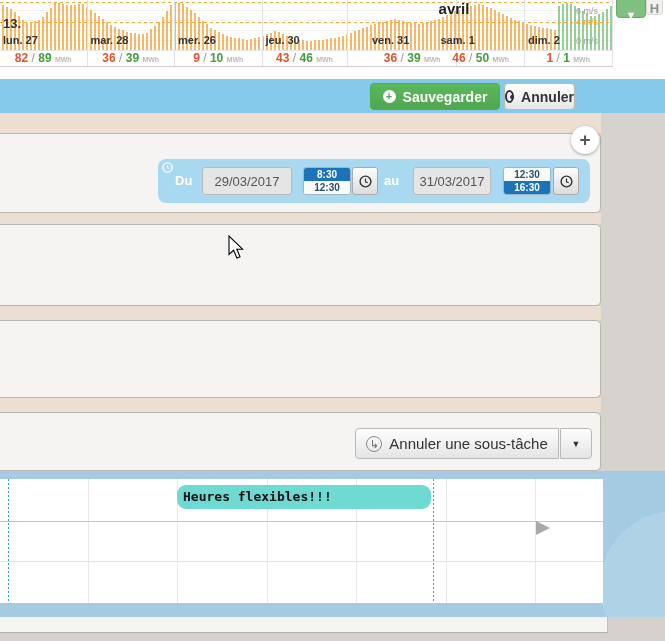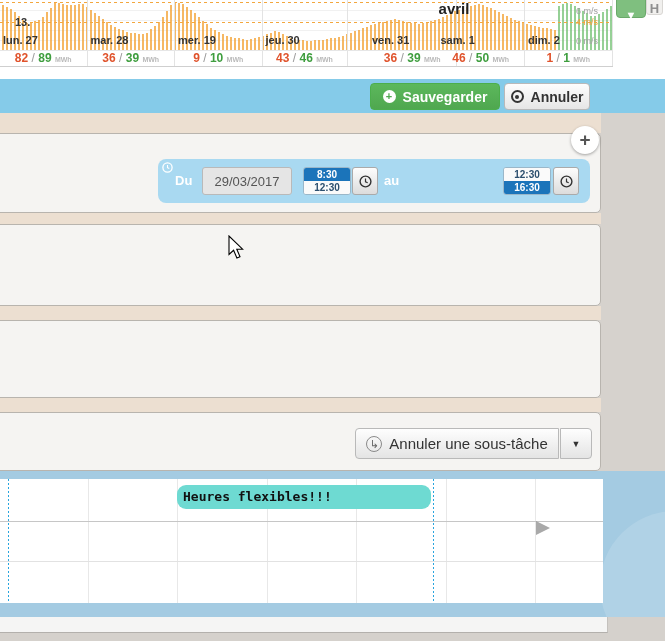--- a/index.html
+++ b/index.html
@@ -13,34 +13,34 @@
   .dash-line { position:absolute; left:0; width:613px; height:1px;
     background:repeating-linear-gradient(to right,#f3a73e 0 3px,transparent 3px 6px); }
   .bar { position:absolute; bottom:0; width:2px; }
   .day-col { position:absolute; top:0; height:67px; border-right:1px solid #e3e3e3; }
   .day-label { position:absolute; left:3px; top:34px; font-size:11px; font-weight:bold; color:#333; white-space:nowrap; }
   .day-values { position:absolute; left:0; right:0; top:51px; text-align:center; font-size:12px; font-weight:bold; white-space:nowrap; }
   .v-used { color:#e0532c; } .v-slash { color:#999; font-weight:normal; } .v-total { color:#3f9e3f; }
   .v-unit { color:#b9b9b9; font-size:7px; font-weight:bold; }
   .chart-line-top { position:absolute; left:0; top:50px; width:613px; height:1px; background:#e6e6e6; }
   .chart-line-bottom { position:absolute; left:0; top:66px; width:613px; height:1px; background:#cfcfcf; }
-  .week-label { position:absolute; left:3px; top:16px; font-size:11px; font-weight:bold; color:#333;margin-left:12px; }
+  .week-label { position:absolute; left:3px; top:16px; font-size:13px; font-weight:bold; color:#333; }
   .month-label { position:absolute; left:414px; top:0px; width:80px; text-align:center; font-size:15px; font-weight:bold; color:#222; }
   .axis-label { position:absolute; width:40px; text-align:left; font-size:9px; }
   .btn-collapse { position:absolute; left:616px; top:-14px; width:30px; height:32px; background:#7fbf7f;
     border:1px solid #6aa96a; border-radius:4px; color:#fff; text-align:center; line-height:56px; font-size:11px; }
   .btn-h { position:absolute; left:646px; top:-16px; width:17px; height:31px; background:#f1f0ee;
     border:1px solid #d9d7d4; border-radius:3px; color:#8f8f8f; text-align:center; line-height:48px; font-size:13px; font-weight:bold; }
 
   
   .toolbar { position:absolute; left:0; top:79px; width:665px; height:34px; background:#85cbe9; }
   .btn { display:inline-flex; align-items:center; gap:7px; height:27px; border-radius:4px; font-size:14px; font-weight:bold; cursor:pointer; }
   .btn-save { position:absolute; left:370px; top:4px; width:130px; justify-content:center;
     background:linear-gradient(#5cb85c,#4fa74f); border:1px solid #4cae4c; color:#fff; }
-  .btn-cancel { position:absolute; left:504px; top:4px; width:86px; justify-content:center;
+  .btn-cancel { position:absolute; left:504px; top:4px; width:71px; justify-content:center;
     background:linear-gradient(#fdfdfd,#e6e6e6); border:1px solid #b9b9b9; color:#333; }
   .ic-save-circle { display:inline-block; width:13px; height:13px; background:#fff; border-radius:50%;
     color:#4fa74f; font-size:11px; line-height:13px; text-align:center; font-weight:bold; }
   .ic-ban { position:relative; display:inline-block; width:13px; height:13px; border:2px solid #333; border-radius:50%; }
   .ic-ban::after { content:""; position:absolute; left:2.5px; top:2.5px; width:4px; height:4px; background:#333; border-radius:50%; }
 
   
   .content-bg { position:absolute; left:0; top:113px; width:665px; height:358px; background:#d6d2cd; }
   .gap { position:absolute; left:0; width:601px; background:#ecdfd1; }
   .panel { position:absolute; left:-8px; width:609px; background:#f5f4f2; border:1px solid #b8b4ae; border-radius:5px; }
@@ -264,21 +264,21 @@
     <div id="day-cols">
         <div class="day-col" style="left: 0px; width: 87.5px;">
           <div class="day-label">lun. 27</div>
           <div class="day-values"><span class="v-used">82</span><span class="v-slash"> / </span><span class="v-total">89</span> <span class="v-unit">MWh</span></div>
         </div>
         <div class="day-col" style="left: 87.5px; width: 87.5px;">
           <div class="day-label">mar. 28</div>
           <div class="day-values"><span class="v-used">36</span><span class="v-slash"> / </span><span class="v-total">39</span> <span class="v-unit">MWh</span></div>
         </div>
         <div class="day-col" style="left: 175px; width: 87.5px;">
-          <div class="day-label">mer. 19</div>
+          <div class="day-label">mer. 26</div>
           <div class="day-values"><span class="v-used">9</span><span class="v-slash"> / </span><span class="v-total">10</span> <span class="v-unit">MWh</span></div>
         </div>
         <div class="day-col" style="left: 262.5px; width: 85px;">
           <div class="day-label">jeu. 30</div>
           <div class="day-values"><span class="v-used">43</span><span class="v-slash"> / </span><span class="v-total">46</span> <span class="v-unit">MWh</span></div>
         </div>
         <div class="day-col" style="left: 369px; width: 87.5px;">
           <div class="day-label">ven. 31</div>
           <div class="day-values"><span class="v-used">36</span><span class="v-slash"> / </span><span class="v-total">39</span> <span class="v-unit">MWh</span></div>
         </div>
@@ -339,20 +339,21 @@
       <div class="time-cell time-sel">8:30</div>
       <div class="time-cell time-unsel">12:30</div>
     </div>
     <div class="clock-btn" style="left:194px">
       <svg width="13" height="13" viewBox="0 0 13 13">
         <circle cx="6.5" cy="6.5" r="5.4" fill="none" stroke="#333" stroke-width="1.4"></circle>
         <path d="M6.5 3.4 L6.5 6.8 L8.7 7.8" fill="none" stroke="#333" stroke-width="1.2"></path>
       </svg>
     </div>
     <span class="lbl-blue" style="left:226px">au</span>
+    <input class="date-input" style="left: 255px; width: 78px;" value="31/03/2017">
     <div class="time-stack" style="left:345px">
       <div class="time-cell time-unsel">12:30</div>
       <div class="time-cell time-sel">16:30</div>
     </div>
     <div class="clock-btn" style="left:395px">
       <svg width="13" height="13" viewBox="0 0 13 13">
         <circle cx="6.5" cy="6.5" r="5.4" fill="none" stroke="#333" stroke-width="1.4"></circle>
         <path d="M6.5 3.4 L6.5 6.8 L8.7 7.8" fill="none" stroke="#333" stroke-width="1.2"></path>
       </svg>
     </div>

